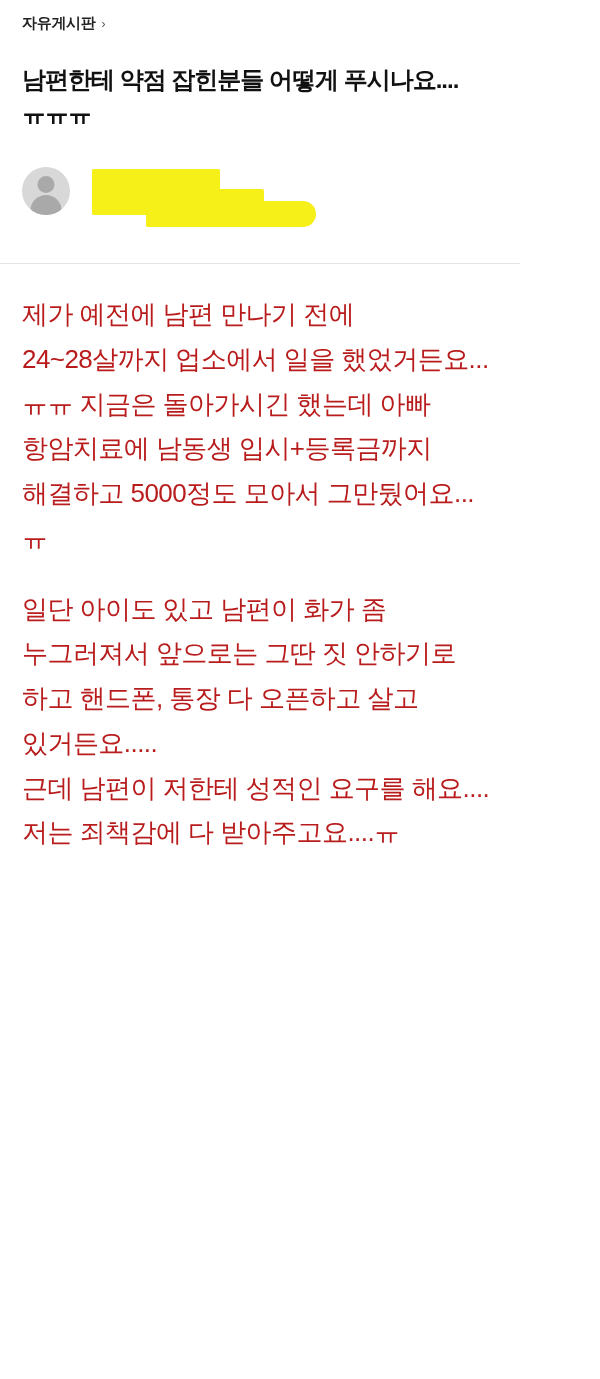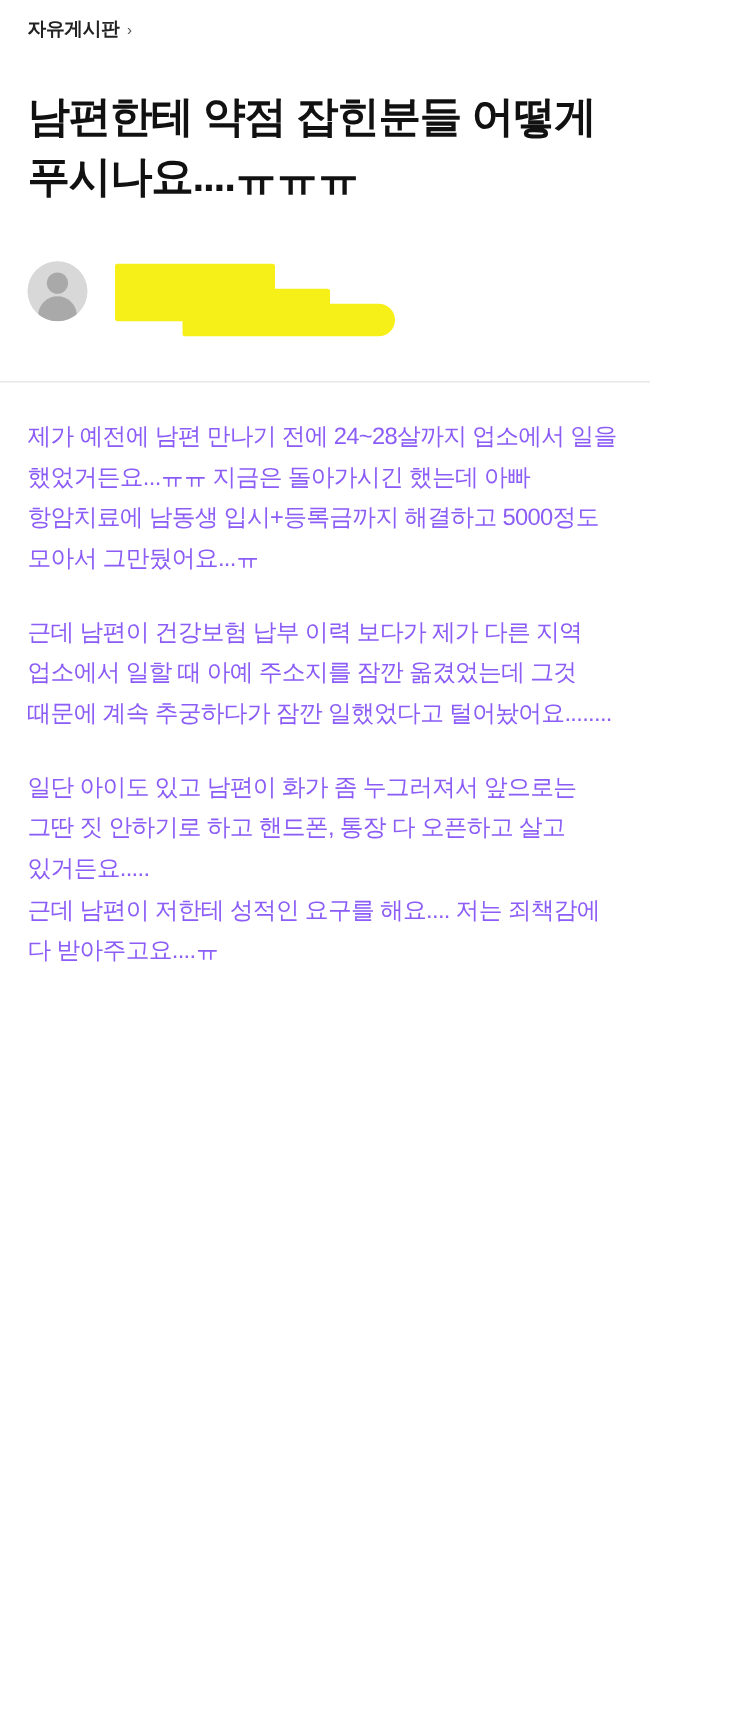--- a/index.html
+++ b/index.html
@@ -31,21 +31,21 @@
     gap: 6px;
   }
   .breadcrumb .chev {
     font-size: 12px;
     color: #555;
     font-weight: normal;
     transform: translateY(0px);
   }
   .post-title {
     padding: 10px 22px 0 22px;
-    font-size: 34px;
+    font-size: 24px;
     line-height: 1.42;
     font-weight: bold;
     color: #111;
     letter-spacing: -1.0px;
     word-break: keep-all;
   }
   .author-row {
     padding: 20px 22px 0 22px;
     display: flex;
     align-items: flex-start;
@@ -98,23 +98,23 @@
   .redact.r2 { left: 8px;  top: 22px; width: 172px; height: 26px; }
   .redact.r3 { left: 62px; top: 34px; width: 170px; height: 26px; border-radius: 2px 14px 14px 2px; }
   .redact.r4 { left: 8px;  top: 14px; width: 118px; height: 22px; }
   .divider {
     margin: 34px 0 0 0;
     height: 1px;
     background: #e3e3e3;
   }
   .body {
     padding: 28px 22px 30px 22px;
-    font-size: 19px;
+    font-size: 26px;
     line-height: 1.72;
-    color: #8b5cf6;
+    color: #b91c1c;
     letter-spacing: -0.55px;
     word-break: keep-all;
   }
   .para {
     margin: 0 0 26px 0;
     white-space: pre-wrap;
   }
   .para:last-child { margin-bottom: 0; }
   .list-para {
     margin: 0 0 26px 0;
@@ -140,18 +140,17 @@
       <span class="redact r2"></span>
       <span class="redact r3"></span>
       <span class="redact r4"></span>
     </div>
   </div>
 
   <div class="divider"></div>
 
   <div class="body">
     <p class="para">제가 예전에 남편 만나기 전에 24~28살까지 업소에서 일을 했었거든요...ㅠㅠ 지금은 돌아가시긴 했는데 아빠 항암치료에 남동생 입시+등록금까지 해결하고 5000정도 모아서 그만뒀어요...ㅠ</p>
-    <p class="para">근데 남편이 건강보험 납부 이력 보다가 제가 다른 지역 업소에서 일할 때 아예 주소지를 잠깐 옮겼었는데 그것 때문에 계속 추궁하다가 잠깐 일했었다고 털어놨어요........</p>
     <p class="para">일단 아이도 있고 남편이 화가 좀 누그러져서 앞으로는 그딴 짓 안하기로 하고 핸드폰, 통장 다 오픈하고 살고 있거든요.....
 근데 남편이 저한테 성적인 요구를 해요.... 저는 죄책감에 다 받아주고요....ㅠ</p>
   </div>
 
 </div>
 
 </body></html>

